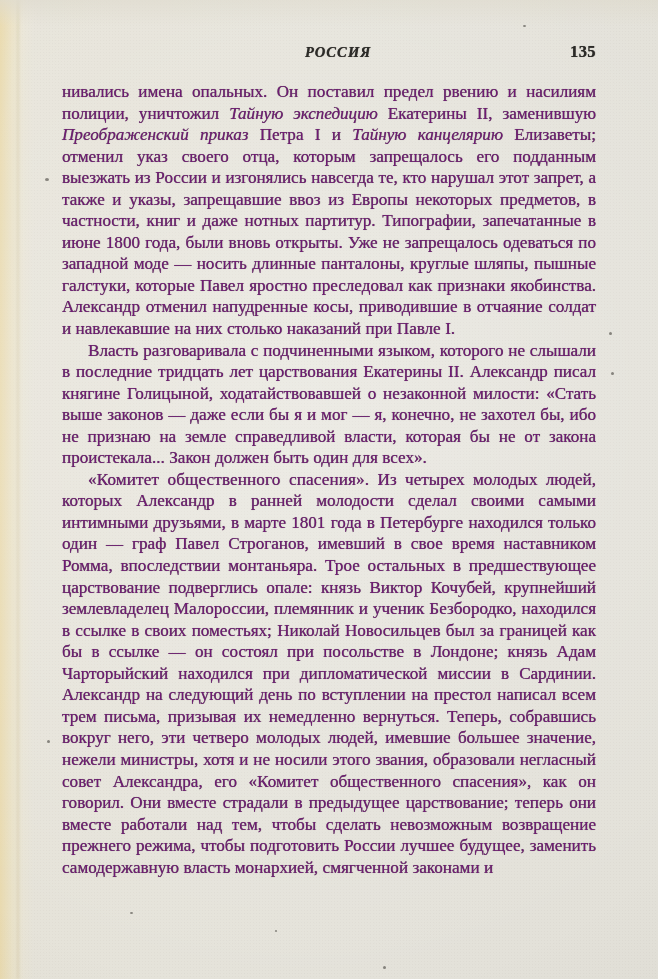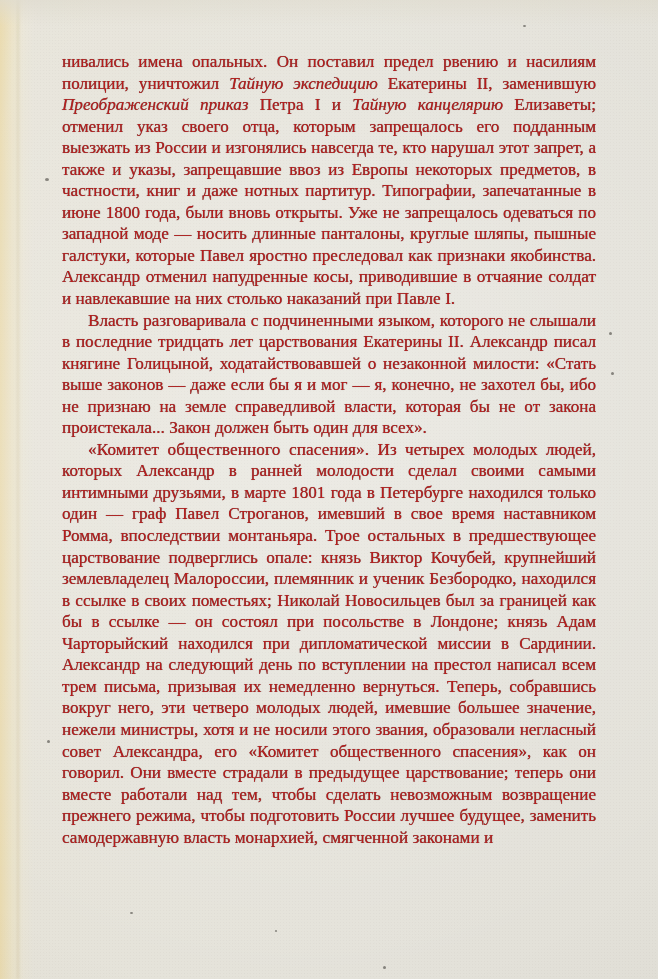--- a/index.html
+++ b/index.html
@@ -114,21 +114,21 @@
     color: #2b2a27;
   }
 
   .body {
     margin-top: 7px;
     font-size: 17.1px;
     line-height: 21.55px;
     text-align: justify;
     text-justify: inter-word;
     word-spacing: .2px;
-    color: #b91c1c;
+    color: #701a75;
   }
   .body p {
     margin: 0;
     text-indent: 26px;
   }
   .body p.noindent { text-indent: 0; }
   .body i { font-style: italic; }
   .body b { font-weight: 400; letter-spacing: .15px; }
 
   
@@ -146,20 +146,24 @@
 
   <div class="paper-base"></div>
   <div class="paper-grain"></div>
   <div class="edge-left"></div>
   <div class="edge-left-line"></div>
   <div class="edge-top"></div>
   <div class="paper-vig"></div>
 
   <div class="content">
 
+    <div class="runhead">
+      <div class="title inky">РОССИЯ</div>
+      <div class="folio inky">135</div>
+    </div>
 
     <div class="body inky" id="body-text">
         <p class="noindent"><span>нивались имена опальных. Он поставил предел рвению и насилиям полиции, уничтожил </span><i>Тайную экспедицию</i><span> Екатерины II, заменившую </span><i>Преображенский приказ</i><span> Петра I и </span><i>Тайную канцелярию</i><span> Елизаветы; отменил указ своего отца, которым запрещалось его подданным выезжать из России и изгонялись навсегда те, кто нарушал этот запрет, а также и указы, запрещавшие ввоз из Европы некоторых предметов, в частности, книг и даже нотных партитур. Типографии, запечатанные в июне 1800 года, были вновь открыты. Уже не запрещалось одеваться по западной моде — носить длинные панталоны, круглые шляпы, пышные галстуки, которые Павел яростно преследовал как признаки якобинства. Александр отменил напудренные косы, приводившие в отчаяние солдат и навлекавшие на них столько наказаний при Павле I.</span></p>
         <p><span>Власть разговаривала с подчиненными языком, которого не слышали в последние тридцать лет царствования Екатерины II. Александр писал княгине Голицыной, ходатайствовавшей о незаконной милости: «Стать выше законов — даже если бы я и мог — я, конечно, не захотел бы, ибо не признаю на земле справедливой власти, которая бы не от закона проистекала... Закон должен быть один для всех».</span></p>
         <p><b>«Комитет общественного спасения».</b><span> Из четырех молодых людей, которых Александр в ранней молодости сделал своими самыми интимными друзьями, в марте 1801 года в Петербурге находился только один — граф Павел Строганов, имевший в свое время наставником Ромма, впоследствии монтаньяра. Трое остальных в предшествующее царствование подверглись опале: князь Виктор Кочубей, крупнейший землевладелец Малороссии, племянник и ученик Безбородко, находился в ссылке в своих поместьях; Николай Новосильцев был за границей как бы в ссылке — он состоял при посольстве в Лондоне; князь Адам Чарторыйский находился при дипломатической миссии в Сардинии. Александр на следующий день по вступлении на престол написал всем трем письма, призывая их немедленно вернуться. Теперь, собравшись вокруг него, эти четверо молодых людей, имевшие большее значение, нежели министры, хотя и не носили этого звания, образовали негласный совет Александра, его «Комитет общественного спасения», как он говорил. Они вместе страдали в предыдущее царствование; теперь они вместе работали над тем, чтобы сделать невозможным возвращение прежнего режима, чтобы подготовить России лучшее будущее, заменить самодержавную власть монархией, смягченной законами и</span></p>
       </div>
 
   </div>
 
   <div id="speck-layer">

